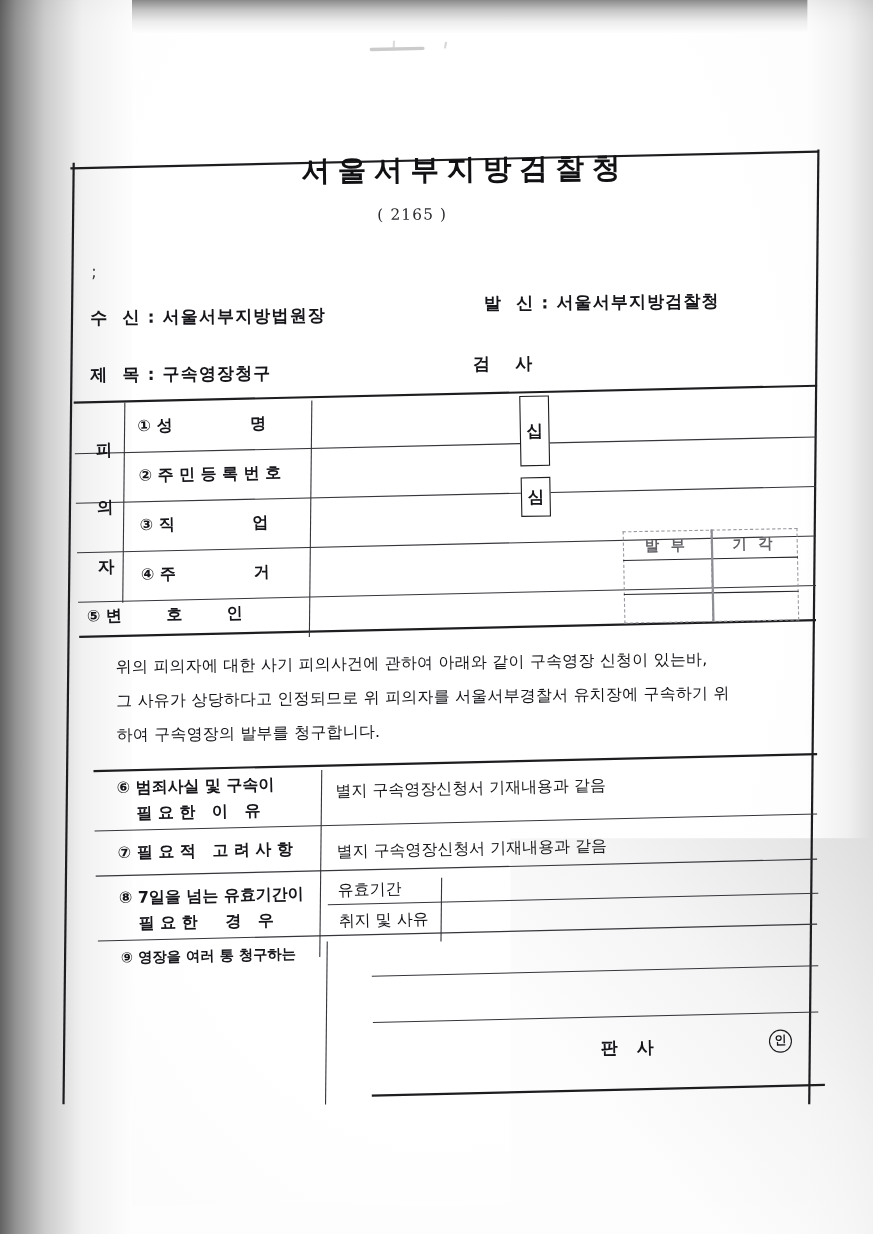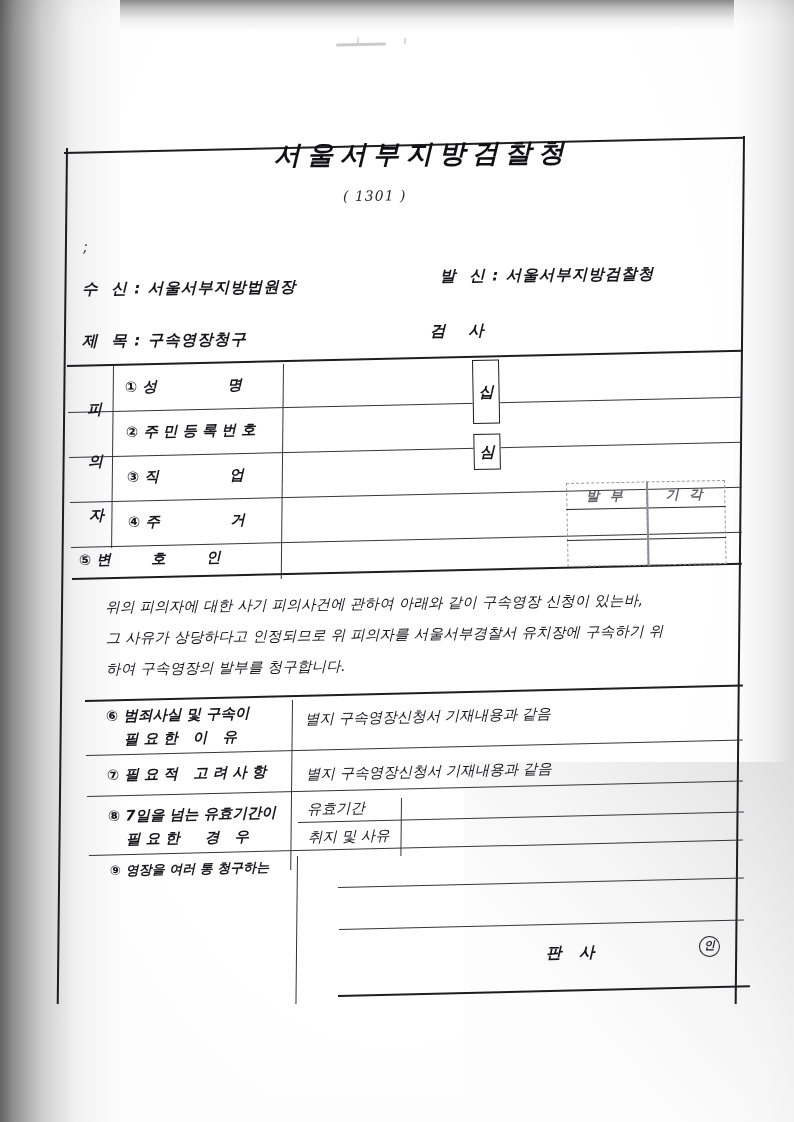--- a/index.html
+++ b/index.html
@@ -48,21 +48,21 @@
   #smudge-top2{
     position:absolute;left:357px;top:37px;width:2px;height:9px;
     background:#cfcfcf;transform:rotate(3deg);opacity:.7;
   }
   #speck-1{position:absolute;left:404px;top:38px;width:2px;height:6px;background:#d8d8d8;transform:rotate(10deg);}
 
   
   
   #doc-plane{
     position:absolute;
-    left:0;top:0;width:794px;height:1122px;font-style:italic;
+    left:0;top:0;width:794px;height:1122px;
   }
 
   
   .hline{
     position:absolute;
     background:#1d1d20;
     height:1.6px;
     transform-origin:0 50%;
   }
   .hline.thin{height:1.1px;background:#35353a;}
@@ -185,21 +185,21 @@
 
   <div class="hline" style="left:64px;top:152px;width:680px;transform:rotate(-1.28deg);"></div>
 
   <div class="vline" style="left:66px;top:148px;height:856px;transform:rotate(0.62deg);"></div>
 
   <div class="vline" style="left:743px;top:136px;height:868px;transform:rotate(0.55deg);"></div>
 
   <div class="hline" style="left:338px;bottom:125px;width:412px;transform:rotate(-1.35deg);"></div>
 
   <div id="title" class="tx">서울서부지방검찰청</div>
-  <div id="docnum" class="tx">( 1301 )</div>
+  <div id="docnum" class="tx">( 2165 )</div>
   <div id="stray-mark" class="tx">;</div>
 
   <div id="to-line" class="tx addr"><span>수  신 :</span> <span>서울서부지방법원장</span></div>
 
   <div id="from-line" class="tx addr"><span>발  신 :</span> <span>서울서부지방검찰청</span></div>
 
   <div id="prosecutor" class="tx">검  사</div>
 
   <div id="subject" class="tx"><span>제  목 :</span> <span>구속영장청구</span></div>
 

